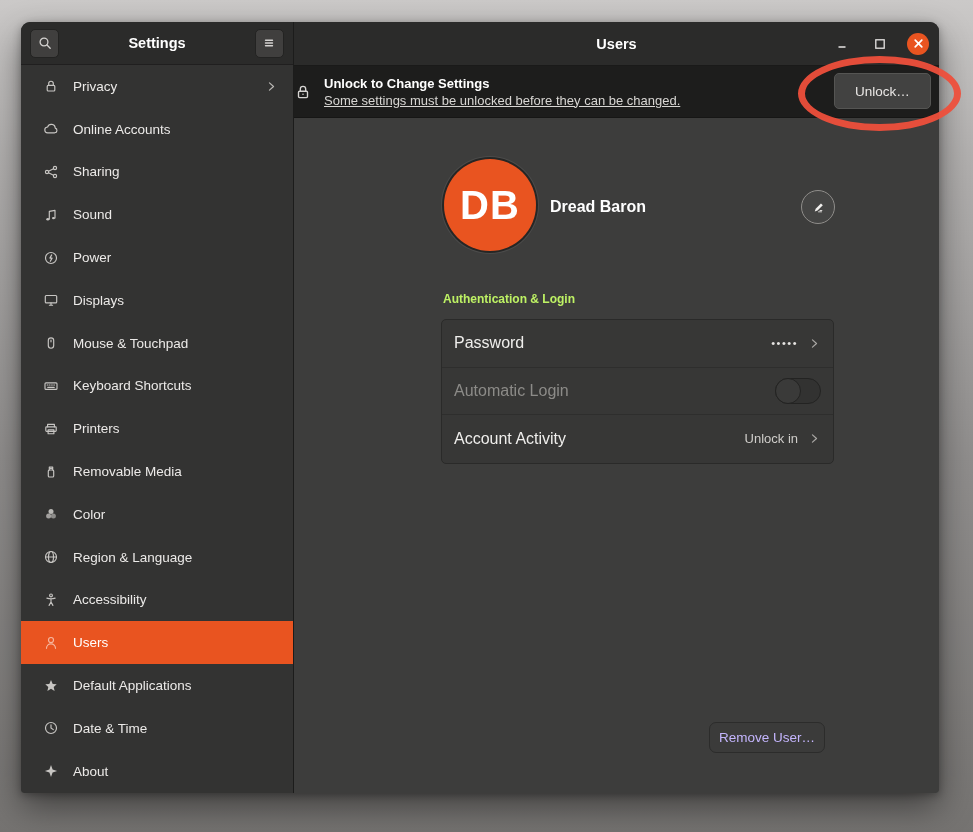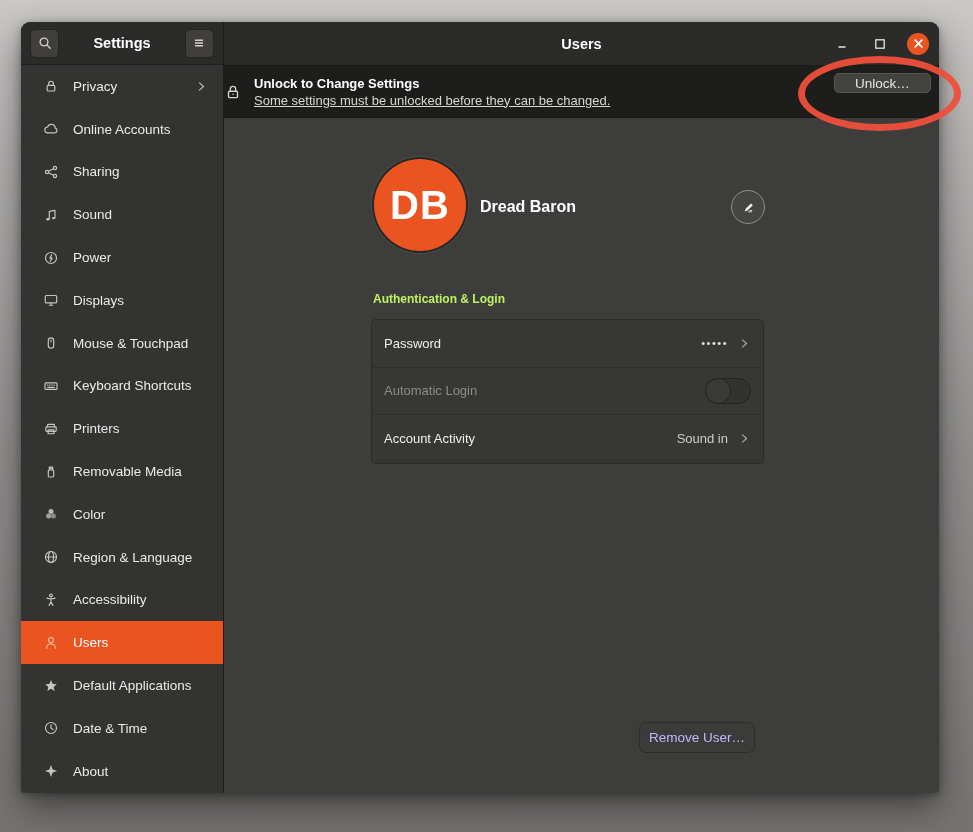--- a/index.html
+++ b/index.html
@@ -3,21 +3,21 @@
 <meta charset="utf-8">
 <style>
   html,body{margin:0;padding:0;width:973px;height:832px;overflow:hidden;
     font-family:"Liberation Sans","DejaVu Sans",sans-serif;}
   .desktop{position:relative;width:973px;height:832px;
     background:linear-gradient(180deg,#cbc9c8 0%,#b3b1b0 18%,#908e8d 55%,#757371 100%);}
   .window{position:absolute;left:21px;top:22px;width:918px;height:771px;
     border-radius:9px 9px 3px 3px;overflow:hidden;display:flex;
     box-shadow:0 14px 34px rgba(0,0,0,.45),0 2px 8px rgba(0,0,0,.3);}
   
-  .sidebar{width:203px;background:#333332;display:flex;flex-direction:column;
+  .sidebar{width:273px;background:#333332;display:flex;flex-direction:column;
     border-right:1px solid #1c1c1b;box-sizing:border-box;}
   .sidebar-header{height:43px;background:#2b2b2a;border-bottom:1px solid #201f1f;
     display:flex;align-items:center;justify-content:space-between;padding:0 9px;box-sizing:border-box;}
   .hdr-btn{width:29px;height:29px;background:#403f3e;border:1px solid #232322;border-radius:5px;
     display:flex;align-items:center;justify-content:center;box-sizing:border-box;}
   .sidebar-title{color:#fff;font-weight:bold;font-size:14.5px;}
   .sidebar-list{flex:1;display:flex;flex-direction:column;}
   .side-item{height:42.8px;display:flex;align-items:center;padding:0 10px 0 21px;
     color:#eceae8;font-size:13.5px;box-sizing:border-box;}
   .side-item .icn{width:17px;height:17px;margin-right:14px;display:flex;align-items:center;justify-content:center;color:#c8c6c3;}
@@ -32,40 +32,40 @@
   .main-title{position:absolute;left:0;right:0;text-align:center;color:#fff;font-weight:bold;font-size:14.5px;}
   .win-controls{position:absolute;right:10px;top:0;height:43px;display:flex;align-items:center;gap:16px;}
   .wc{width:22px;height:22px;display:flex;align-items:center;justify-content:center;color:#e8e6e4;}
   .wc.close{background:var(--accent,#E95420);border-radius:50%;}
   
   .banner{height:52px;background:#1d1d1c;border-bottom:1px solid #161615;flex:none;
     display:flex;align-items:center;box-sizing:border-box;position:relative;}
   .banner .lock{color:#d6d4d2;margin-right:12px;display:flex;}
   .banner-title{color:#ffffff;font-weight:bold;font-size:13px;line-height:17px;}
   .banner-sub{color:#d8d6d3;font-size:13px;line-height:17px;text-decoration:underline;}
-  .unlock-btn{position:absolute;right:8px;top:7px;width:97px;height:20px;
+  .unlock-btn{position:absolute;right:8px;top:7px;width:97px;height:36px;
     background:#424241;border:1px solid #555553;border-radius:5px;color:#e9e7e5;
     font-size:13.5px;display:flex;align-items:center;justify-content:center;box-sizing:border-box;}
   
   .content{flex:1;position:relative;}
   .avatar{position:absolute;left:150px;top:41px;width:92px;height:92px;border-radius:50%;
     background:var(--accent,#E95420);display:flex;align-items:center;justify-content:center;
     color:#fff;font-size:40px;font-weight:bold;letter-spacing:1px;
     box-shadow:0 0 0 2px #262625,0 0 0 3px #4b4b4a;}
   .user-name{position:absolute;left:256px;top:80px;color:#fff;font-weight:bold;font-size:16px;}
   .edit-btn{position:absolute;left:507px;top:72px;width:34px;height:34px;border-radius:50%;
     background:#454544;border:1px solid #8f8d8a;display:flex;align-items:center;justify-content:center;
     color:#f2f0ee;box-sizing:border-box;}
   .section-title{position:absolute;left:149px;top:174px;color:#bef264;font-weight:bold;font-size:12px;}
   .group{position:absolute;left:147px;top:201px;width:393px;background:#373736;
     border:1px solid #2a2a29;border-radius:5px;box-sizing:border-box;overflow:hidden;}
   .g-row{height:47.5px;display:flex;align-items:center;padding:0 12px;box-sizing:border-box;
     border-bottom:1px solid #2e2e2d;}
   .g-row:last-child{border-bottom:none;}
-  .g-row .g-label{flex:1;color:#efeeec;font-size:13px;}
+  .g-row .g-label{flex:1;color:#efeeec;font-size:16px;}
   .g-row.disabled .g-label{color:#8c8b88;}
   .g-row .g-value{color:#cfcdca;font-size:13px;margin-right:10px;}
   .g-row .g-dots{color:#e6e4e2;font-size:11px;letter-spacing:1.5px;margin-right:10px;}
   .g-row .chev{color:#a9a7a4;display:flex;}
   .toggle{width:46px;height:26px;border-radius:13px;background:#323231;border:1px solid #232322;
     position:relative;box-sizing:border-box;}
   .toggle .knob{position:absolute;left:-1px;top:-1px;width:26px;height:26px;border-radius:50%;
     background:#3a3a39;border:1px solid #232322;box-sizing:border-box;}
   .remove-btn{position:absolute;left:415px;top:604px;width:116px;height:31px;
     background:#3b3b3a;border:1px solid #2c2c2b;border-radius:7px;color:#c4b5fd;
@@ -334,21 +334,21 @@
               </span>
             </div>
             <div class="g-row disabled">
               <span class="g-label">Automatic Login</span>
               <span class="toggle">
                 <span class="knob"></span>
               </span>
             </div>
             <div class="g-row">
               <span class="g-label">Account Activity</span>
-              <span class="g-value">Sound in</span>
+              <span class="g-value">Unlock in</span>
               <span class="chev">
                 <svg width="13" height="13" viewBox="0 0 16 16" fill="none" stroke="currentColor" stroke-width="1.5" stroke-linecap="round" stroke-linejoin="round">
                   <path d="M5.5 3.5 L10.5 8 L5.5 12.5"></path>
                 </svg>
               </span>
             </div>
           </div>
 
         <div class="remove-btn">Remove User…</div>
       </div>

